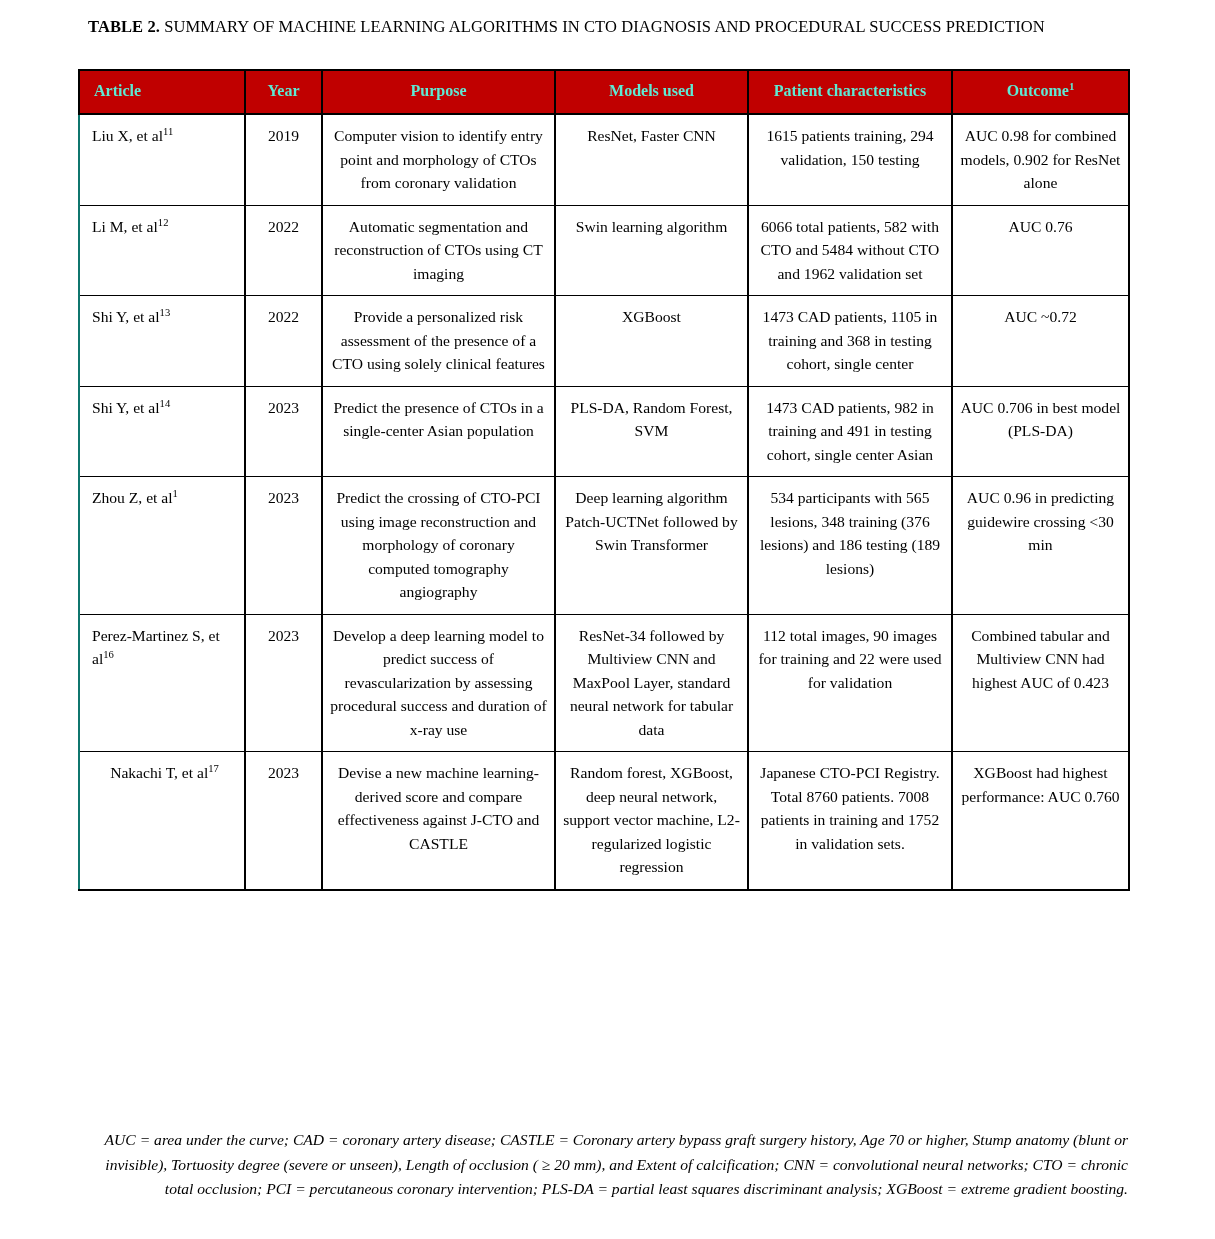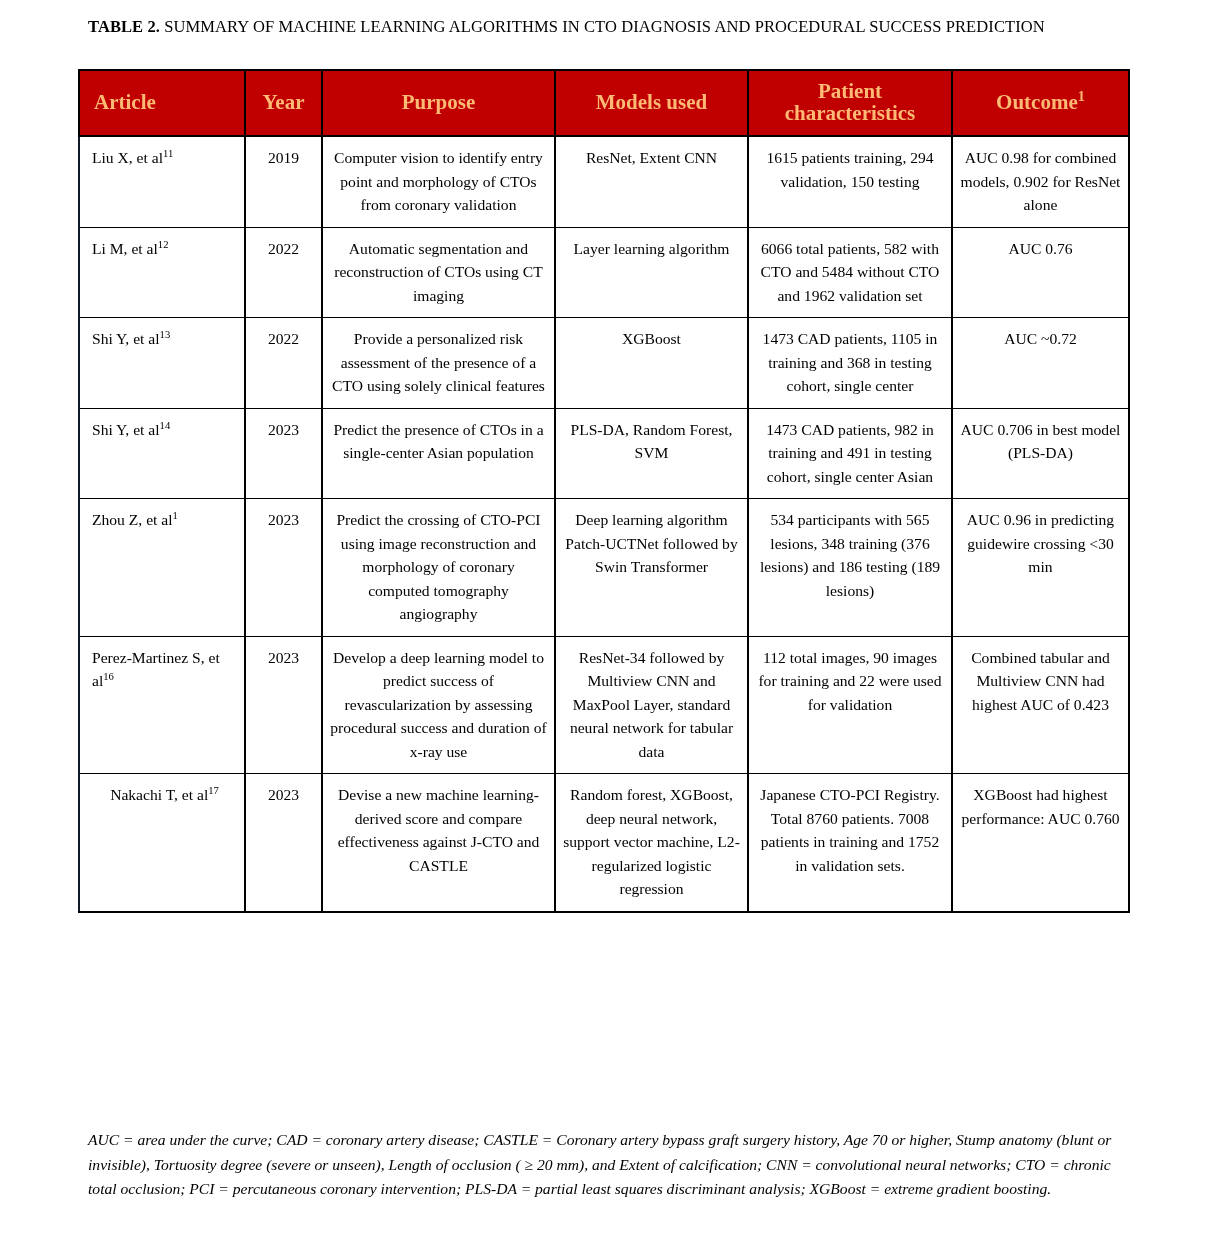--- a/index.html
+++ b/index.html
@@ -56,23 +56,23 @@
   }
   table.t2 col.c-article      { width: 166px; }
   table.t2 col.c-year         { width: 77px;  }
   table.t2 col.c-purpose      { width: 233px; }
   table.t2 col.c-models       { width: 193px; }
   table.t2 col.c-patient      { width: 204px; }
   table.t2 col.c-outcome      { width: 177px; }
 
   table.t2 thead th {
     background: #C00000;
-    color: #fdba74;
+    color: #5eead4;
     font-weight: bold;
-    font-size: 21px;
+    font-size: 16px;
     line-height: 22px;
     text-align: center;
     vertical-align: middle;
     padding: 9px 6px 11px 6px;
     border-left: 2px solid #000;
     border-right: 2px solid #000;
     border-top: 2px solid #000;
     border-bottom: 2px solid #000;
     margin-left: 24px;
   }
@@ -80,21 +80,21 @@
     text-align: left;
     padding-left: 14px;
   }
 
   table.t2 tbody td {
     font-size: 15.6px;
     line-height: 23.5px;
     vertical-align: top;
     text-align: center;
     padding: 9px 7px 10px 7px;
-    border-left: 2px solid #0f172a;
+    border-left: 2px solid #0f766e;
     border-right: 2px solid #000;
     border-bottom: 1.5px solid #000;
   }
   table.t2 tbody tr:last-child td {
     border-bottom: 2px solid #000;
     text-align: center;
   }
   table.t2 tbody td.td-article {
     text-align: left;
     padding-left: 12px;
@@ -110,21 +110,21 @@
 
   
   .footnote {
     position: absolute;
     left: 88px;
     top: 1128px;
     width: 1040px;
     font-style: italic;
     font-size: 15.6px;
     line-height: 24.5px;
-    text-align: left;
+    text-align: right;
   }
 </style>
 </head>
 <body>
 
 <div class="page">
 
   <div class="caption">
     <span class="cap-label">TABLE 2.</span><span class="cap-text"> SUMMARY OF MACHINE LEARNING ALGORITHMS IN CTO DIAGNOSIS AND PROCEDURAL SUCCESS PREDICTION</span>
   </div>
@@ -148,30 +148,30 @@
           <th><span>Patient characteristics</span></th>
           <th><span>Outcome</span><sup>1</sup></th>
         </tr>
       </thead>
       <tbody>
 
         <tr>
           <td class="td-article"><span>Liu X, et al</span><sup>11</sup></td>
           <td class="td-year">2019</td>
           <td>Computer vision to identify entry point and morphology of CTOs from coronary validation</td>
-          <td>ResNet, Extent CNN</td>
+          <td>ResNet, Faster CNN</td>
           <td>1615 patients training, 294 validation, 150 testing</td>
           <td>AUC 0.98 for combined models, 0.902 for ResNet alone</td>
         </tr>
 
         <tr>
           <td class="td-article"><span>Li M, et al</span><sup>12</sup></td>
           <td class="td-year">2022</td>
           <td>Automatic segmentation and reconstruction of CTOs using CT imaging</td>
-          <td>Layer learning algorithm</td>
+          <td>Swin learning algorithm</td>
           <td>6066 total patients, 582 with CTO and 5484 without CTO and 1962 validation set</td>
           <td>AUC 0.76</td>
         </tr>
 
         <tr>
           <td class="td-article"><span>Shi Y, et al</span><sup>13</sup></td>
           <td class="td-year">2022</td>
           <td>Provide a personalized risk assessment of the presence of a CTO using solely clinical features</td>
           <td>XGBoost</td>
           <td>1473 CAD patients, 1105 in training and 368 in testing cohort, single center</td>

